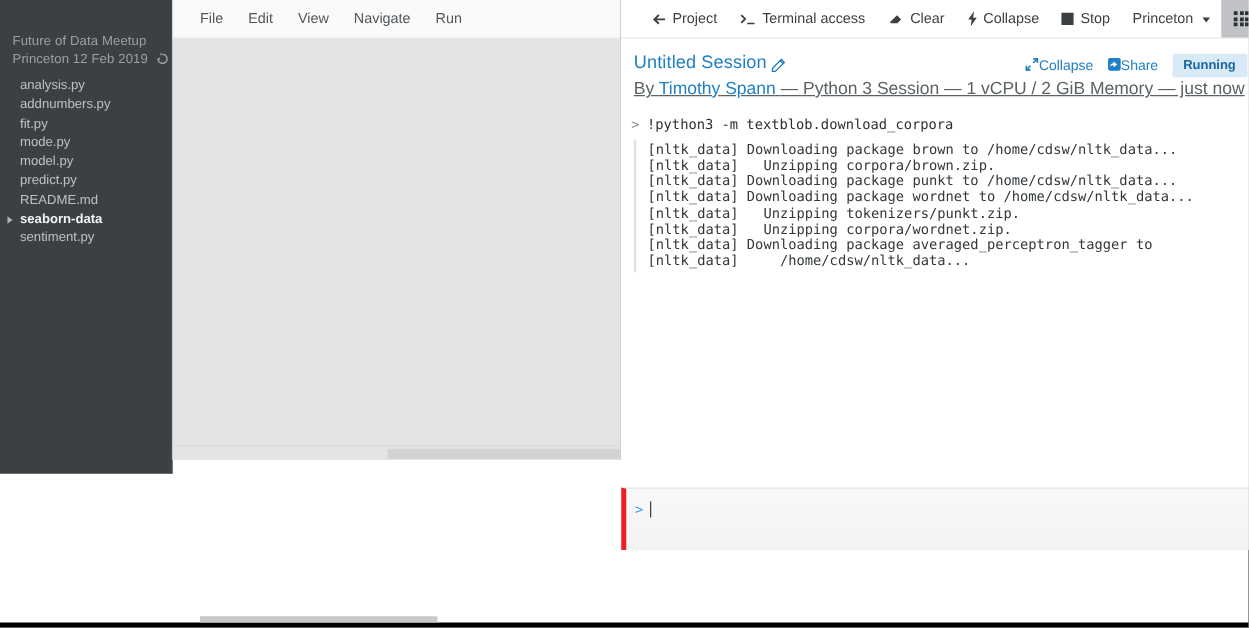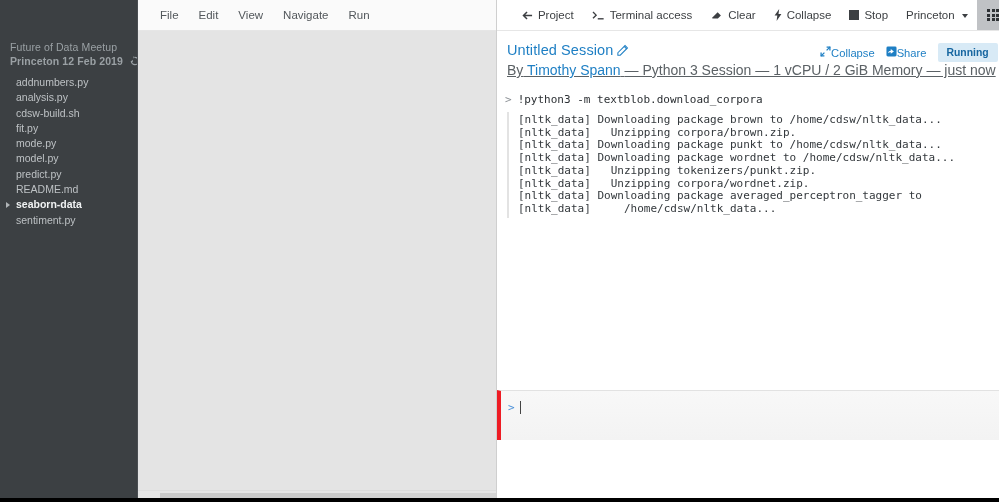--- a/index.html
+++ b/index.html
@@ -16,24 +16,24 @@
     width: 999px; height: 502px;
     background: #ffffff;
     display: flex;
     overflow: hidden;
   }
 
   
   #sidebar {
     width: 138px;
     min-width: 138px;
-    height: 502px;
+    height: 379px;
     background: #3c4043;
     border-right: 1px solid #4a4e52;
-    padding-top: 40px;
+    padding-top: 26px;
     position: relative;
     overflow: hidden;
   }
   .proj-title {
     color: #9aa0a4;
     font-size: 10.5px;
     line-height: 14px;
     padding: 0 10px 0 10px;
     letter-spacing: 0.1px;
     white-space: nowrap;
@@ -73,21 +73,21 @@
     width: 0; height: 0;
     border-left: 4px solid #b0b4b7;
     border-top: 3px solid transparent;
     border-bottom: 3px solid transparent;
   }
 
   
   #center {
     width: 359px;
     min-width: 359px;
-    height: 502px;
+    height: 368px;
     display: flex;
     flex-direction: column;
     background: #e4e4e4;
     border-right: 1px solid #cfcfcf;
     position: relative;
   }
   #menubar {
     height: 31px;
     min-height: 31px;
     background: #fafafa;
@@ -178,21 +178,21 @@
   .grid-icon i { background: #2e3134; display:block; }
 
   
   #sess-header {
     padding: 11px 14px 8px 10px;
     background: #ffffff;
     position: relative;
   }
   .sess-title-row {
     display: flex;
-    align-items: center;
+    align-items: flex-end;
   }
   .sess-title {
     font-size: 14.5px;
     color: #1e7fc4;
     font-weight: normal;
     letter-spacing: 0.1px;
   }
   .pencil-icon { margin-left: 4px; display:flex; align-items:center; }
   .sess-sub {
     font-size: 14px;
@@ -308,34 +308,33 @@
   }
 </style>
 </head>
 <body>
 
 <div id="app">
 
   <div id="sidebar">
     <div class="proj-title">Future of Data Meetup</div>
     <div class="proj-title-row2">
-      <span class="proj-title" style="padding:0;font-weight:bold;">Princeton 12 Feb 2019</span>
+      <span class="proj-title" style="padding:0;">Princeton 12 Feb 2019</span>
       <span class="refresh-icon">
         <svg width="10" height="10" viewBox="0 0 12 12" aria-hidden="true">
           <path d="M6 1.6A4.4 4.4 0 1 1 1.6 6" fill="none" stroke="#9aa0a4" stroke-width="1.5"></path>
           <path d="M6 1.6 4.1 0.2 4.1 3z" fill="#9aa0a4"></path>
           <path d="M1.6 6 3.5 7.4 3.5 4.6z" fill="#9aa0a4"></path>
         </svg>
       </span>
     </div>
 
     <div class="file-list">
+      <div class="file-item">analysis.py</div>
       <div class="file-item">addnumbers.py</div>
-      <div class="file-item">analysis.py</div>
-      <div class="file-item">cdsw-build.sh</div>
       <div class="file-item">fit.py</div>
       <div class="file-item">mode.py</div>
       <div class="file-item">model.py</div>
       <div class="file-item">predict.py</div>
       <div class="file-item">README.md</div>
       <div class="file-item folder">
         <span class="caret"></span>
         <span>seaborn-data</span>
       </div>
       <div class="file-item">sentiment.py</div>

